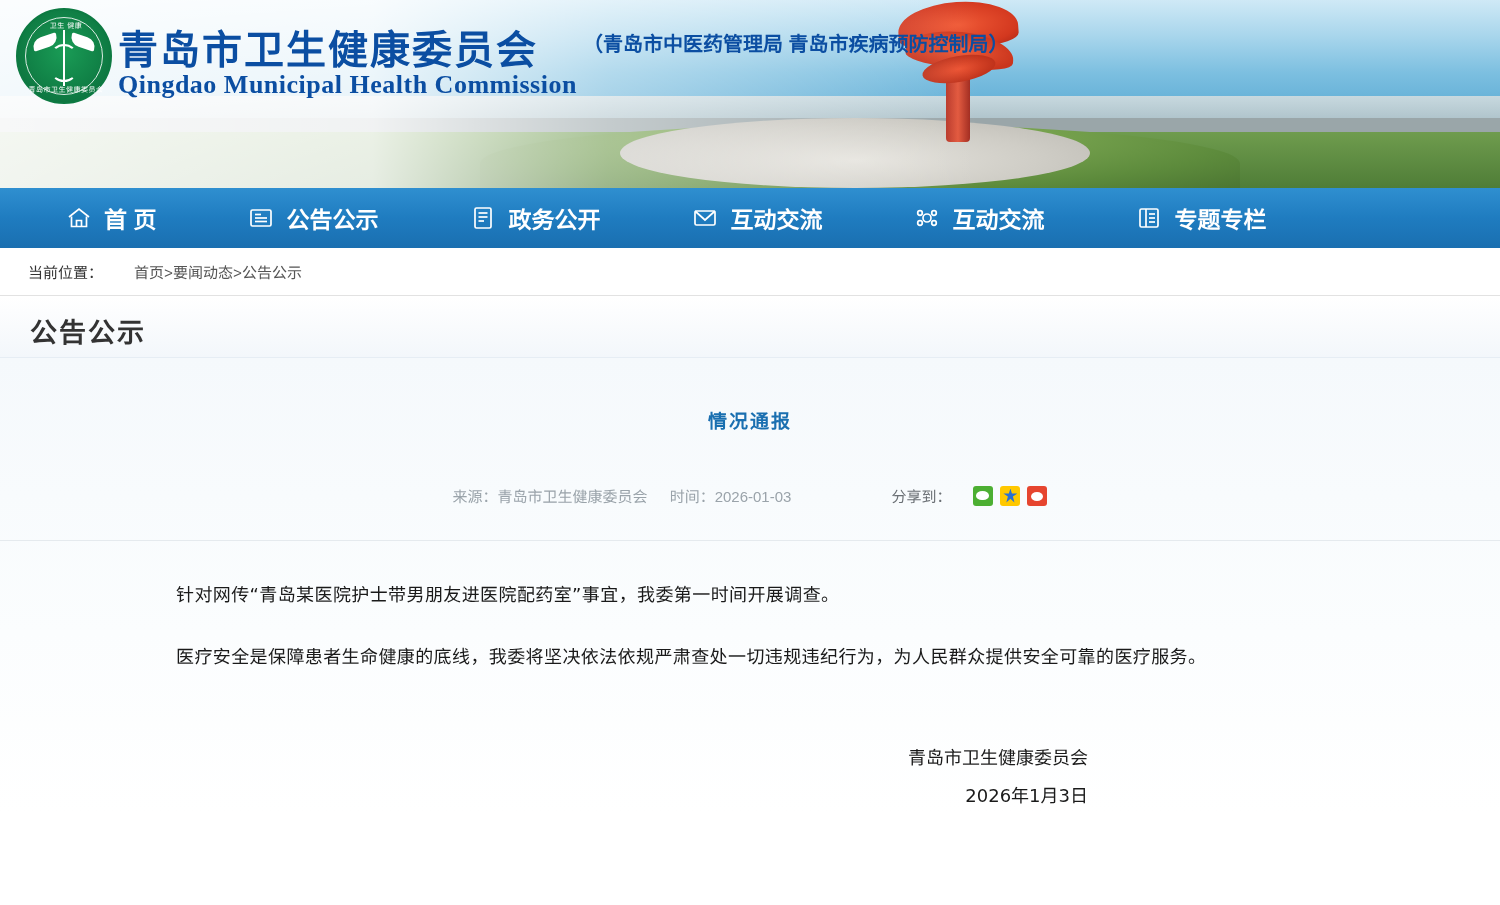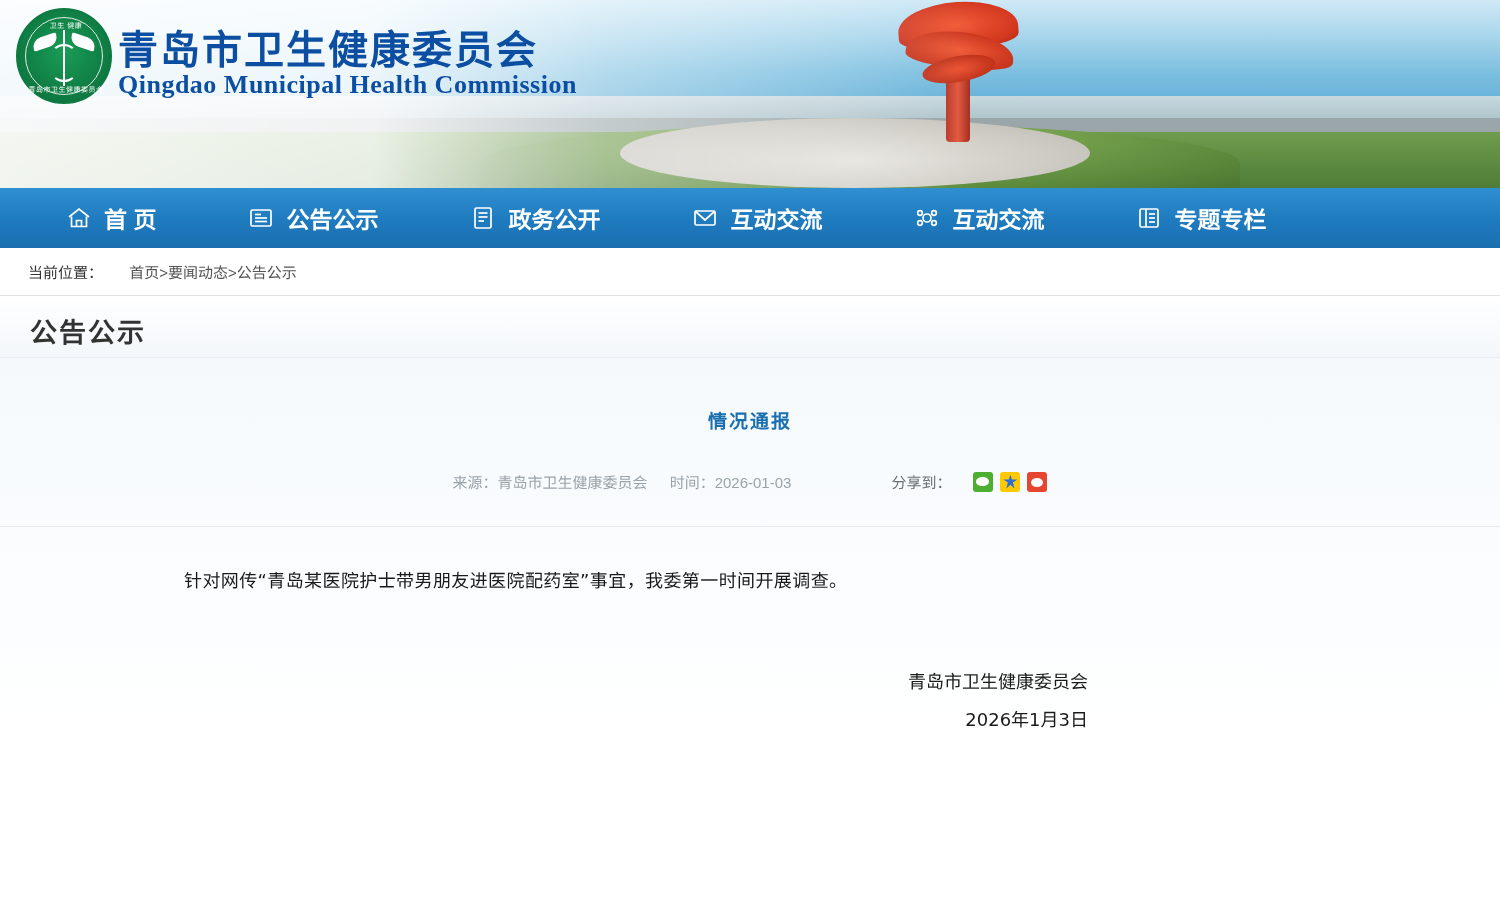--- a/index.html
+++ b/index.html
@@ -162,20 +162,21 @@
   .nav-icon svg { display: block; }
 
   
   .crumb-wrap {
     width: 1500px; height: 48px;
     border-bottom: 1px solid #e2e2e2;
     display: flex; align-items: center;
     box-sizing: border-box;
     padding-left: 28px;
     background: #fff;
+    font-family: Liberation Mono, monospace;
   }
   .crumb {
     font-size: 15px; color: #555; white-space: nowrap;
   }
   .crumb .crumb-label { color: #333; }
   .crumb .crumb-path { margin-left: 22px; color: #555; }
 
   
   .section-bar {
     width: 1500px; height: 62px;
@@ -197,21 +198,21 @@
     padding-top: 26px;
   }
   .art-title {
     text-align: center;
     font-size: 19px; font-weight: bold; color: #1a6fb0;
     letter-spacing: 2px;
     margin-top: 22px;
   }
   .art-meta {
     display: flex; align-items: center; justify-content: center;
-    gap: 22px; margin-top: 38px;
+    gap: 22px; margin-top: 52px;
     font-size: 15px; color: #9aa3aa;
   }
   .meta-item { white-space: nowrap; }
   .share-label { color: #6a6f74; margin-left: 78px; }
   .share-icons { display: flex; align-items: center; gap: 7px; }
   .share-ico {
     width: 20px; height: 20px; border-radius: 3px;
     display: inline-block; position: relative; cursor: pointer;
   }
   .share-wechat { background: #4caf32; }
@@ -235,21 +236,21 @@
   .meta-rule {
     width: 1500px; height: 1px; background: #e5eaee; margin-top: 34px;
   }
   .art-body {
     width: 1220px; margin: 0 auto; padding-top: 34px;
   }
   .art-p {
     font-family: "DejaVu Sans", "Liberation Sans", sans-serif;
     font-size: 18px; color: #1a1a1a;
     line-height: 40px; text-indent: 2em;
-    margin: 0 0 22px 8px;
+    margin: 0 0 22px 0;
     letter-spacing: .4px;
   }
   .sign {
     font-family: "DejaVu Sans", "Liberation Sans", sans-serif;
     font-size: 18px; color: #1a1a1a;
     text-align: right; padding-right: 272px;
     margin-top: 62px; line-height: 38px;
   }
   .sign-date {
     font-family: "DejaVu Sans", "Liberation Sans", sans-serif;
@@ -280,20 +281,21 @@
     <div class="emblem">
       <div class="ring"></div>
       <div class="snake"></div>
       <div class="wing-l"></div>
       <div class="wing-r"></div>
       <div class="coil"></div>
       <div class="emblem-text-top">卫生 健康</div>
       <div class="emblem-text-bot">青岛市卫生健康委员会</div>
     </div>
     <div class="title-cn">青岛市卫生健康委员会</div>
+    <div class="title-sub">（青岛市中医药管理局 青岛市疾病预防控制局）</div>
     <div class="title-en">Qingdao Municipal Health Commission</div>
   </div>
 </div>
 
 <div class="nav">
 
   <div class="nav-item">
     <span class="nav-icon">
       <svg width="26" height="26" viewBox="0 0 26 26" fill="none" stroke="#ffffff" stroke-width="1.7">
         <path d="M3 12 L13 4 L23 12"></path>
@@ -393,18 +395,19 @@
       <span class="share-ico share-wechat"></span>
       <span class="share-ico share-qzone"></span>
       <span class="share-ico share-weibo"></span>
     </span>
   </div>
 
   <div class="meta-rule"></div>
 
   <div class="art-body">
     <p class="art-p">针对网传“青岛某医院护士带男朋友进医院配药室”事宜，我委第一时间开展调查。</p>
+    <p class="art-p">医疗安全是保障患者生命健康的底线，我委将坚决依法依规严肃查处一切违规违纪行为，为人民群众提供安全可靠的医疗服务。</p>
 
     <div class="sign">青岛市卫生健康委员会</div>
     <div class="sign-date">2026年1月3日</div>
   </div>
 
 </div>
 
 </body></html>

